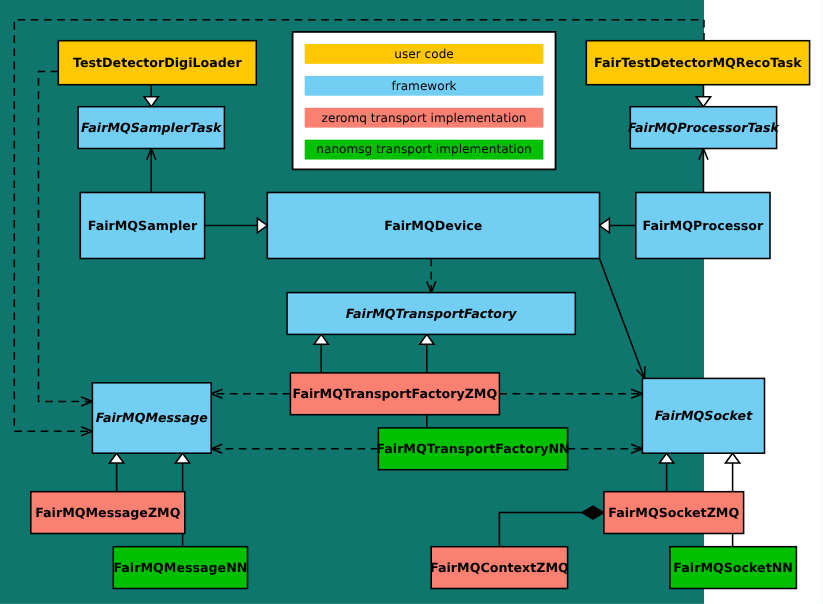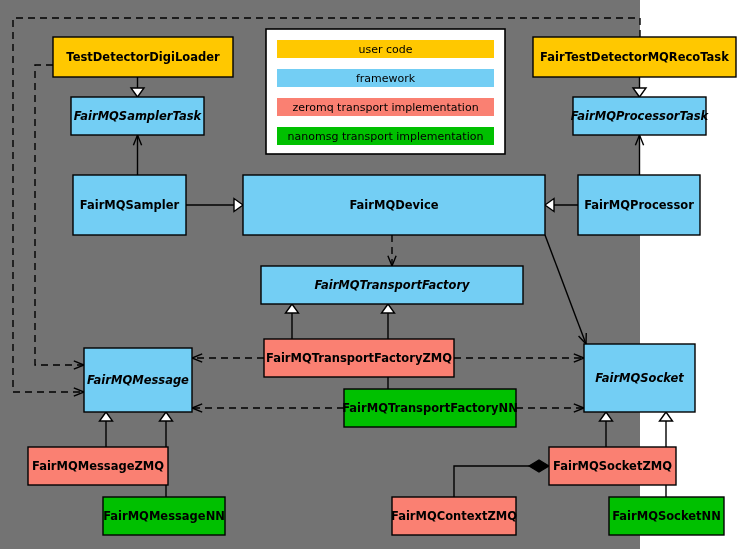--- a/index.html
+++ b/index.html
@@ -1,18 +1,18 @@
 <!DOCTYPE html>
 <html><head>
 <meta charset="utf-8">
 <style>
   html,body{margin:0;padding:0;background:#ffffff;}
   body{width:748px;height:549px;overflow:hidden;
        font-family:"DejaVu Sans","Liberation Sans",sans-serif;}
-  #diagram{position:relative;width:640px;height:549px;background:#737373;}
+  #diagram{position:relative;width:640px;height:549px;background:#0f766e;}
   svg{position:absolute;top:0;left:0;width:748px;height:549px;}
   .node-label{
     font-family:"DejaVu Sans","Liberation Sans",sans-serif;
     font-size:11.5px;font-weight:bold;fill:#000;
     text-anchor:middle;dominant-baseline:middle;
     pointer-events:none;
   }
   .node-label.abstract{font-style:italic;}
   .legend-label{
     font-family:"DejaVu Sans","Liberation Sans",sans-serif;

